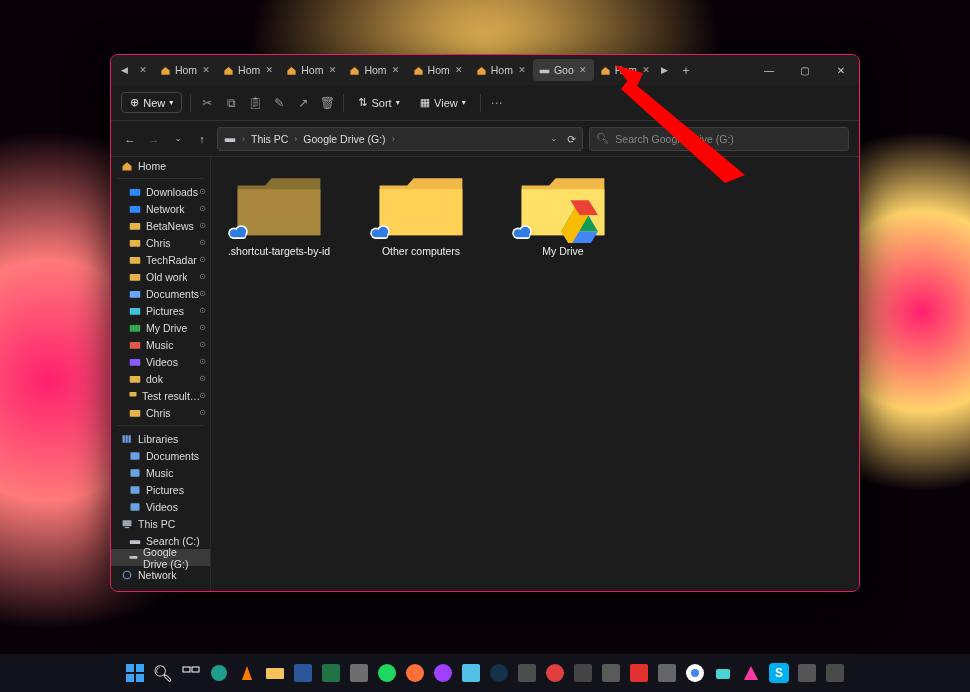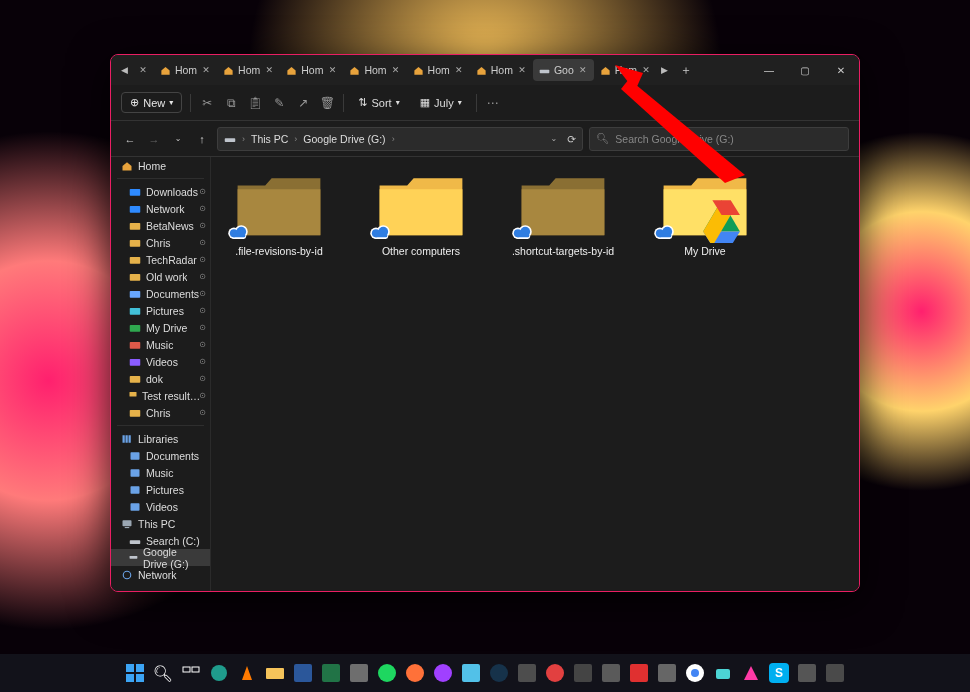--- a/index.html
+++ b/index.html
@@ -227,21 +227,21 @@
     <div class="cmd-ic">↗</div>
     <div class="cmd-ic">🗑︎</div>
     <div class="cmd-sep"></div>
     <div class="sort-btn">
       <span>⇅</span>
       <span>Sort</span>
       <span style="font-size:8px">▾</span>
     </div>
     <div class="view-btn">
       <span>▦</span>
-      <span>July</span>
+      <span>View</span>
       <span style="font-size:8px">▾</span>
     </div>
     <div class="cmd-sep"></div>
     <div class="cmd-ic">⋯</div>
   </div>
 
   <div class="addrrow">
     <div class="nav-ic">←</div>
     <div class="nav-ic dim">→</div>
     <div class="nav-ic" style="font-size:8px">⌄</div>
@@ -484,76 +484,57 @@
               <circle cx="8" cy="8" r="5" fill="none" stroke="#6aa2e6" stroke-width="1.5"></circle>
             </svg>
           </span>
         <span>Network</span>
       </div>
 
     </div>
 
     <div class="content" id="file-pane">
 
-    <div class="folder">
+        <div class="folder">
           <div class="icon">
             <svg viewBox="0 0 100 80">
               <path d="M5 18 L35 18 L42 10 L95 10 L95 72 L5 72 Z" fill="#8a6f33"></path>
               <rect x="5" y="22" width="90" height="50" fill="#a8873f"></rect>
             </svg>
             <div class="cloud">
               <svg viewBox="0 0 32 32">
                 <circle cx="11" cy="20" r="7" fill="#fff"></circle>
                 <circle cx="20" cy="18" r="8" fill="#fff"></circle>
                 <rect x="8" y="20" width="18" height="7" rx="3" fill="#fff"></rect>
                 <circle cx="11" cy="20" r="5" fill="#2f7de1"></circle>
                 <circle cx="20" cy="18" r="6" fill="#2f7de1"></circle>
                 <rect x="9" y="20" width="16" height="5" rx="2" fill="#2f7de1"></rect>
               </svg>
             </div>
           </div>
-          <div class="label">.file-revisions-by-id</div>
+          <div class="label">.shortcut-targets-by-id</div>
         </div>
         <div class="folder">
           <div class="icon">
             <svg viewBox="0 0 100 80">
               <path d="M5 18 L35 18 L42 10 L95 10 L95 72 L5 72 Z" fill="#f0b948"></path>
               <rect x="5" y="22" width="90" height="50" fill="#ffd257"></rect>
             </svg>
             <div class="cloud">
               <svg viewBox="0 0 32 32">
                 <circle cx="11" cy="20" r="7" fill="#fff"></circle>
                 <circle cx="20" cy="18" r="8" fill="#fff"></circle>
                 <rect x="8" y="20" width="18" height="7" rx="3" fill="#fff"></rect>
                 <circle cx="11" cy="20" r="5" fill="#2f7de1"></circle>
                 <circle cx="20" cy="18" r="6" fill="#2f7de1"></circle>
                 <rect x="9" y="20" width="16" height="5" rx="2" fill="#2f7de1"></rect>
               </svg>
             </div>
           </div>
           <div class="label">Other computers</div>
-        </div>
-        <div class="folder">
-          <div class="icon">
-            <svg viewBox="0 0 100 80">
-              <path d="M5 18 L35 18 L42 10 L95 10 L95 72 L5 72 Z" fill="#8a6f33"></path>
-              <rect x="5" y="22" width="90" height="50" fill="#a8873f"></rect>
-            </svg>
-            <div class="cloud">
-              <svg viewBox="0 0 32 32">
-                <circle cx="11" cy="20" r="7" fill="#fff"></circle>
-                <circle cx="20" cy="18" r="8" fill="#fff"></circle>
-                <rect x="8" y="20" width="18" height="7" rx="3" fill="#fff"></rect>
-                <circle cx="11" cy="20" r="5" fill="#2f7de1"></circle>
-                <circle cx="20" cy="18" r="6" fill="#2f7de1"></circle>
-                <rect x="9" y="20" width="16" height="5" rx="2" fill="#2f7de1"></rect>
-              </svg>
-            </div>
-          </div>
-          <div class="label">.shortcut-targets-by-id</div>
         </div>
         <div class="folder">
           <div class="icon">
             <svg viewBox="0 0 100 80">
               <path d="M5 18 L35 18 L42 10 L95 10 L95 72 L5 72 Z" fill="#f0b948"></path>
               <rect x="5" y="22" width="90" height="50" fill="#ffe066"></rect>
               <g transform="translate(48 34)">
                 <polygon points="20,0 40,34 0,34" fill="#0f9d58"></polygon>
                 <polygon points="0,34 10,50 30,50 40,34" fill="#4285f4"></polygon>
                 <polygon points="20,0 0,34 10,50 30,16" fill="#fbbc05"></polygon>

